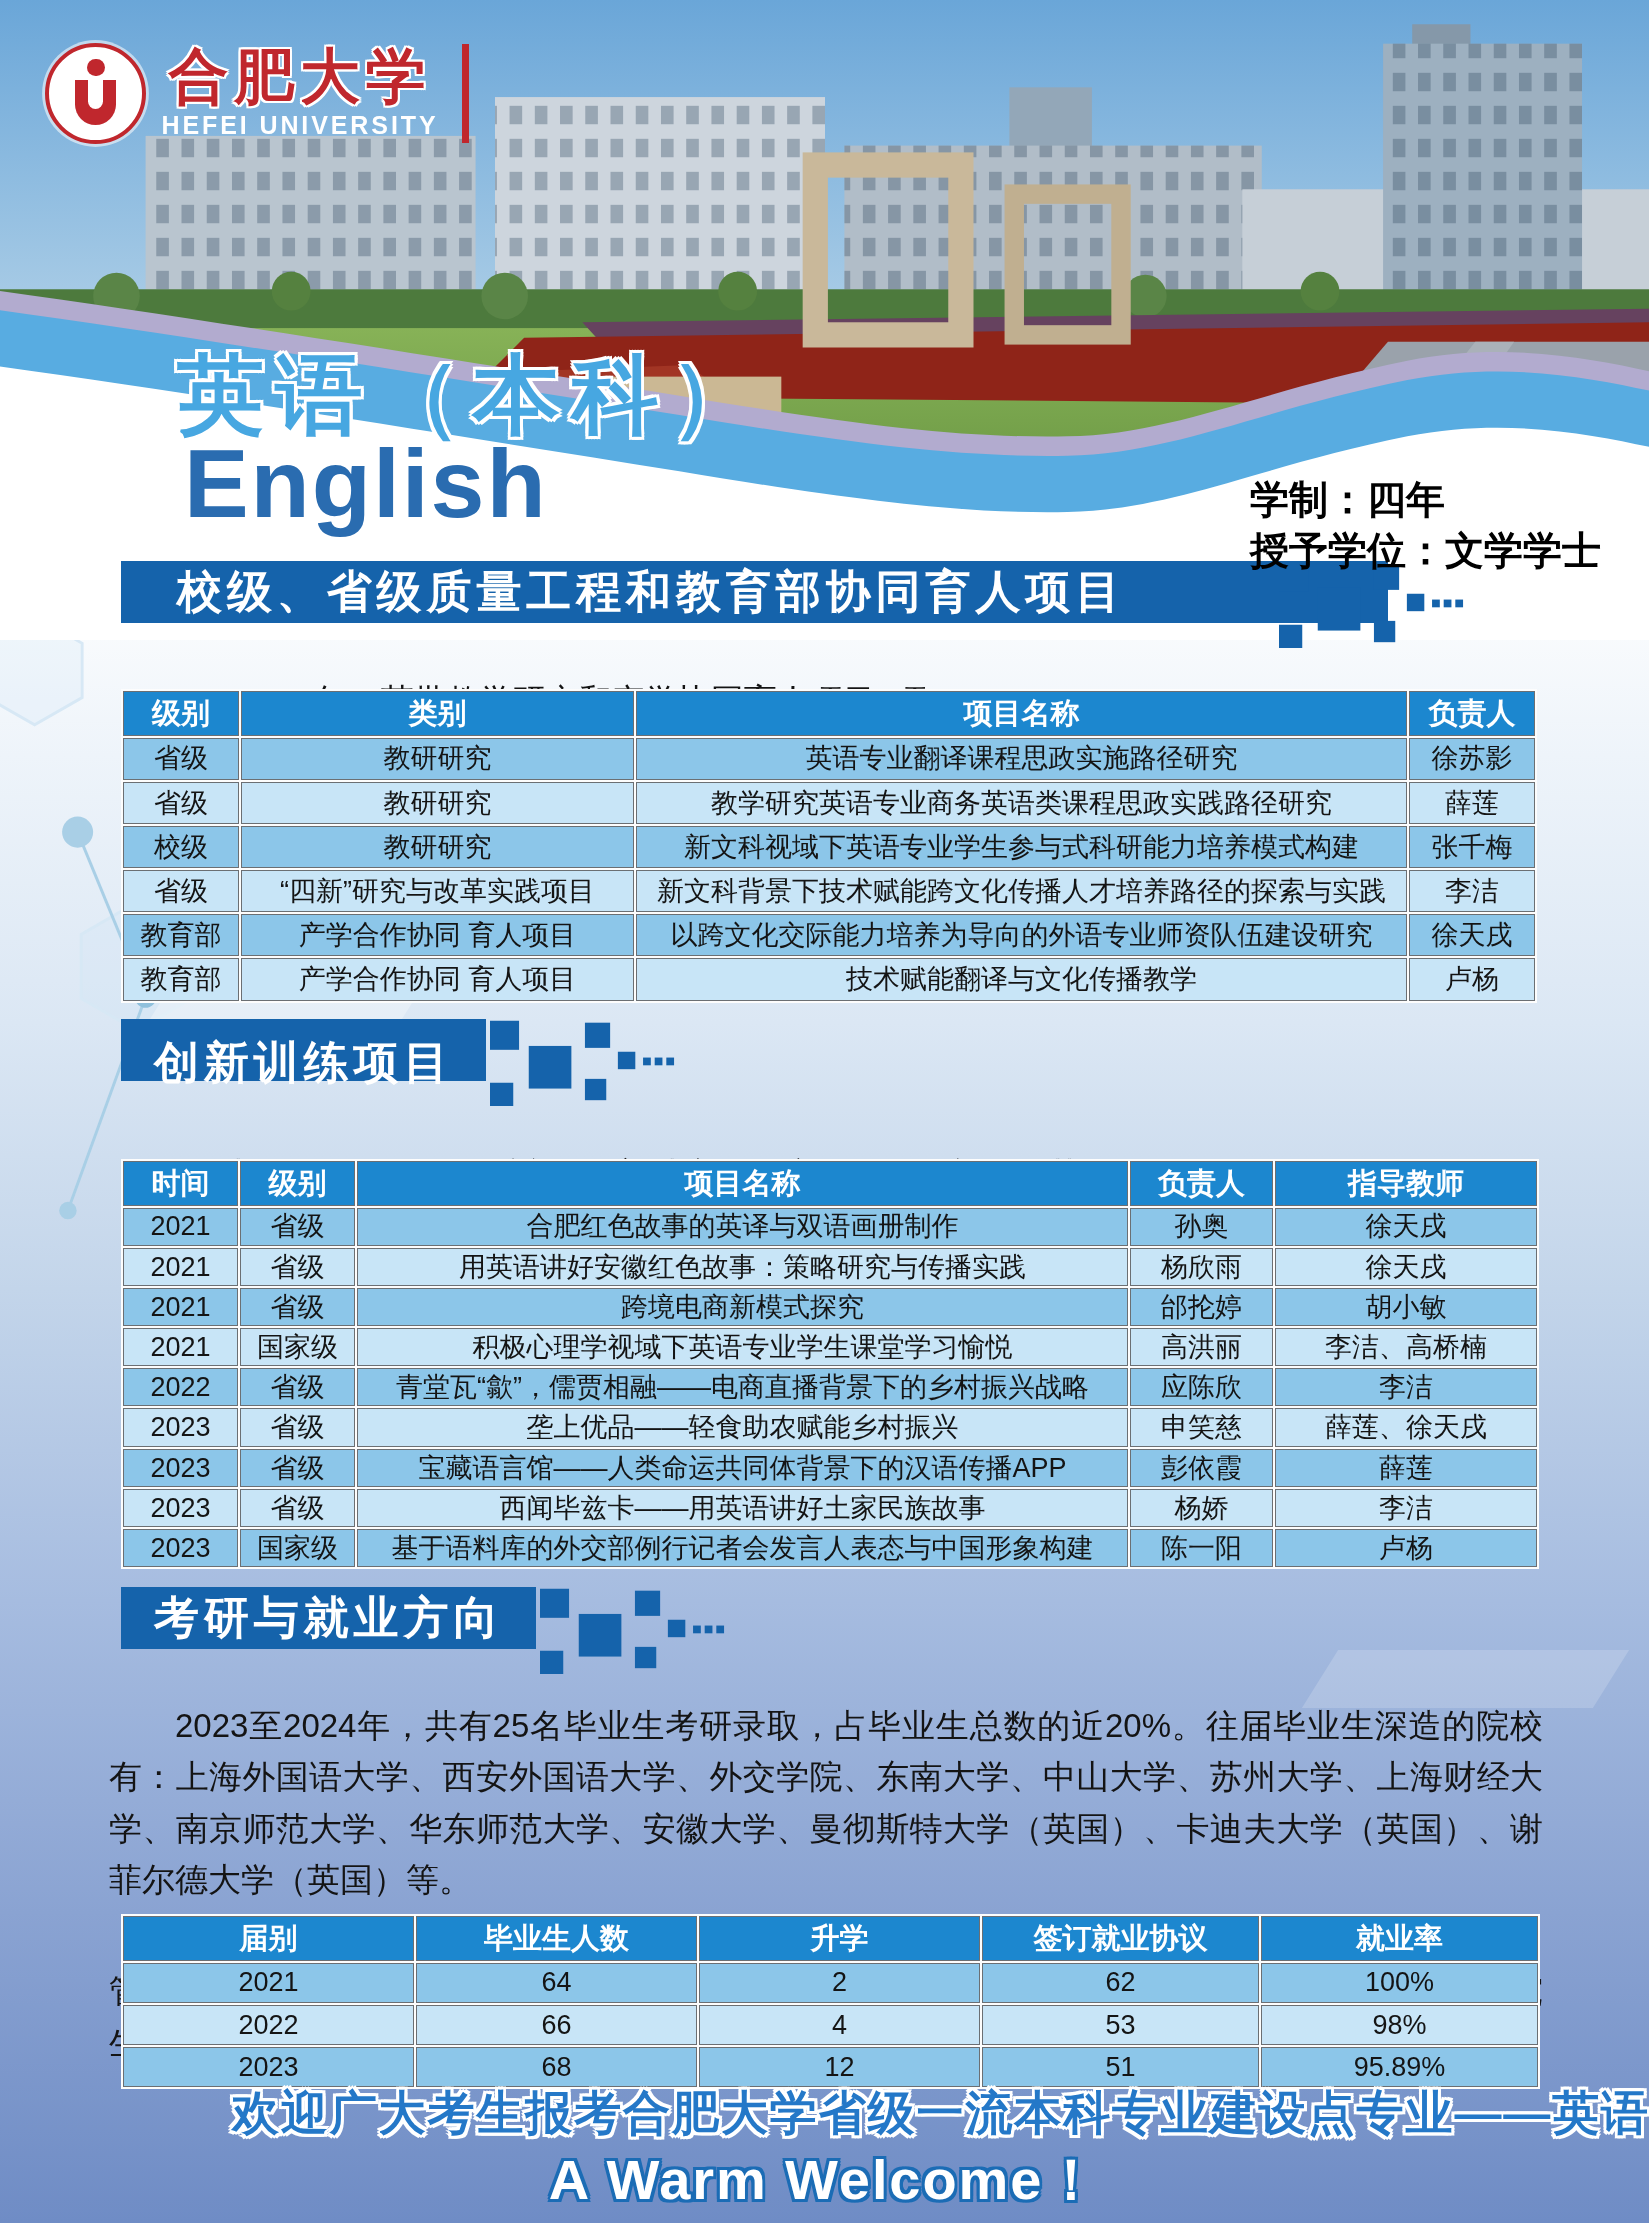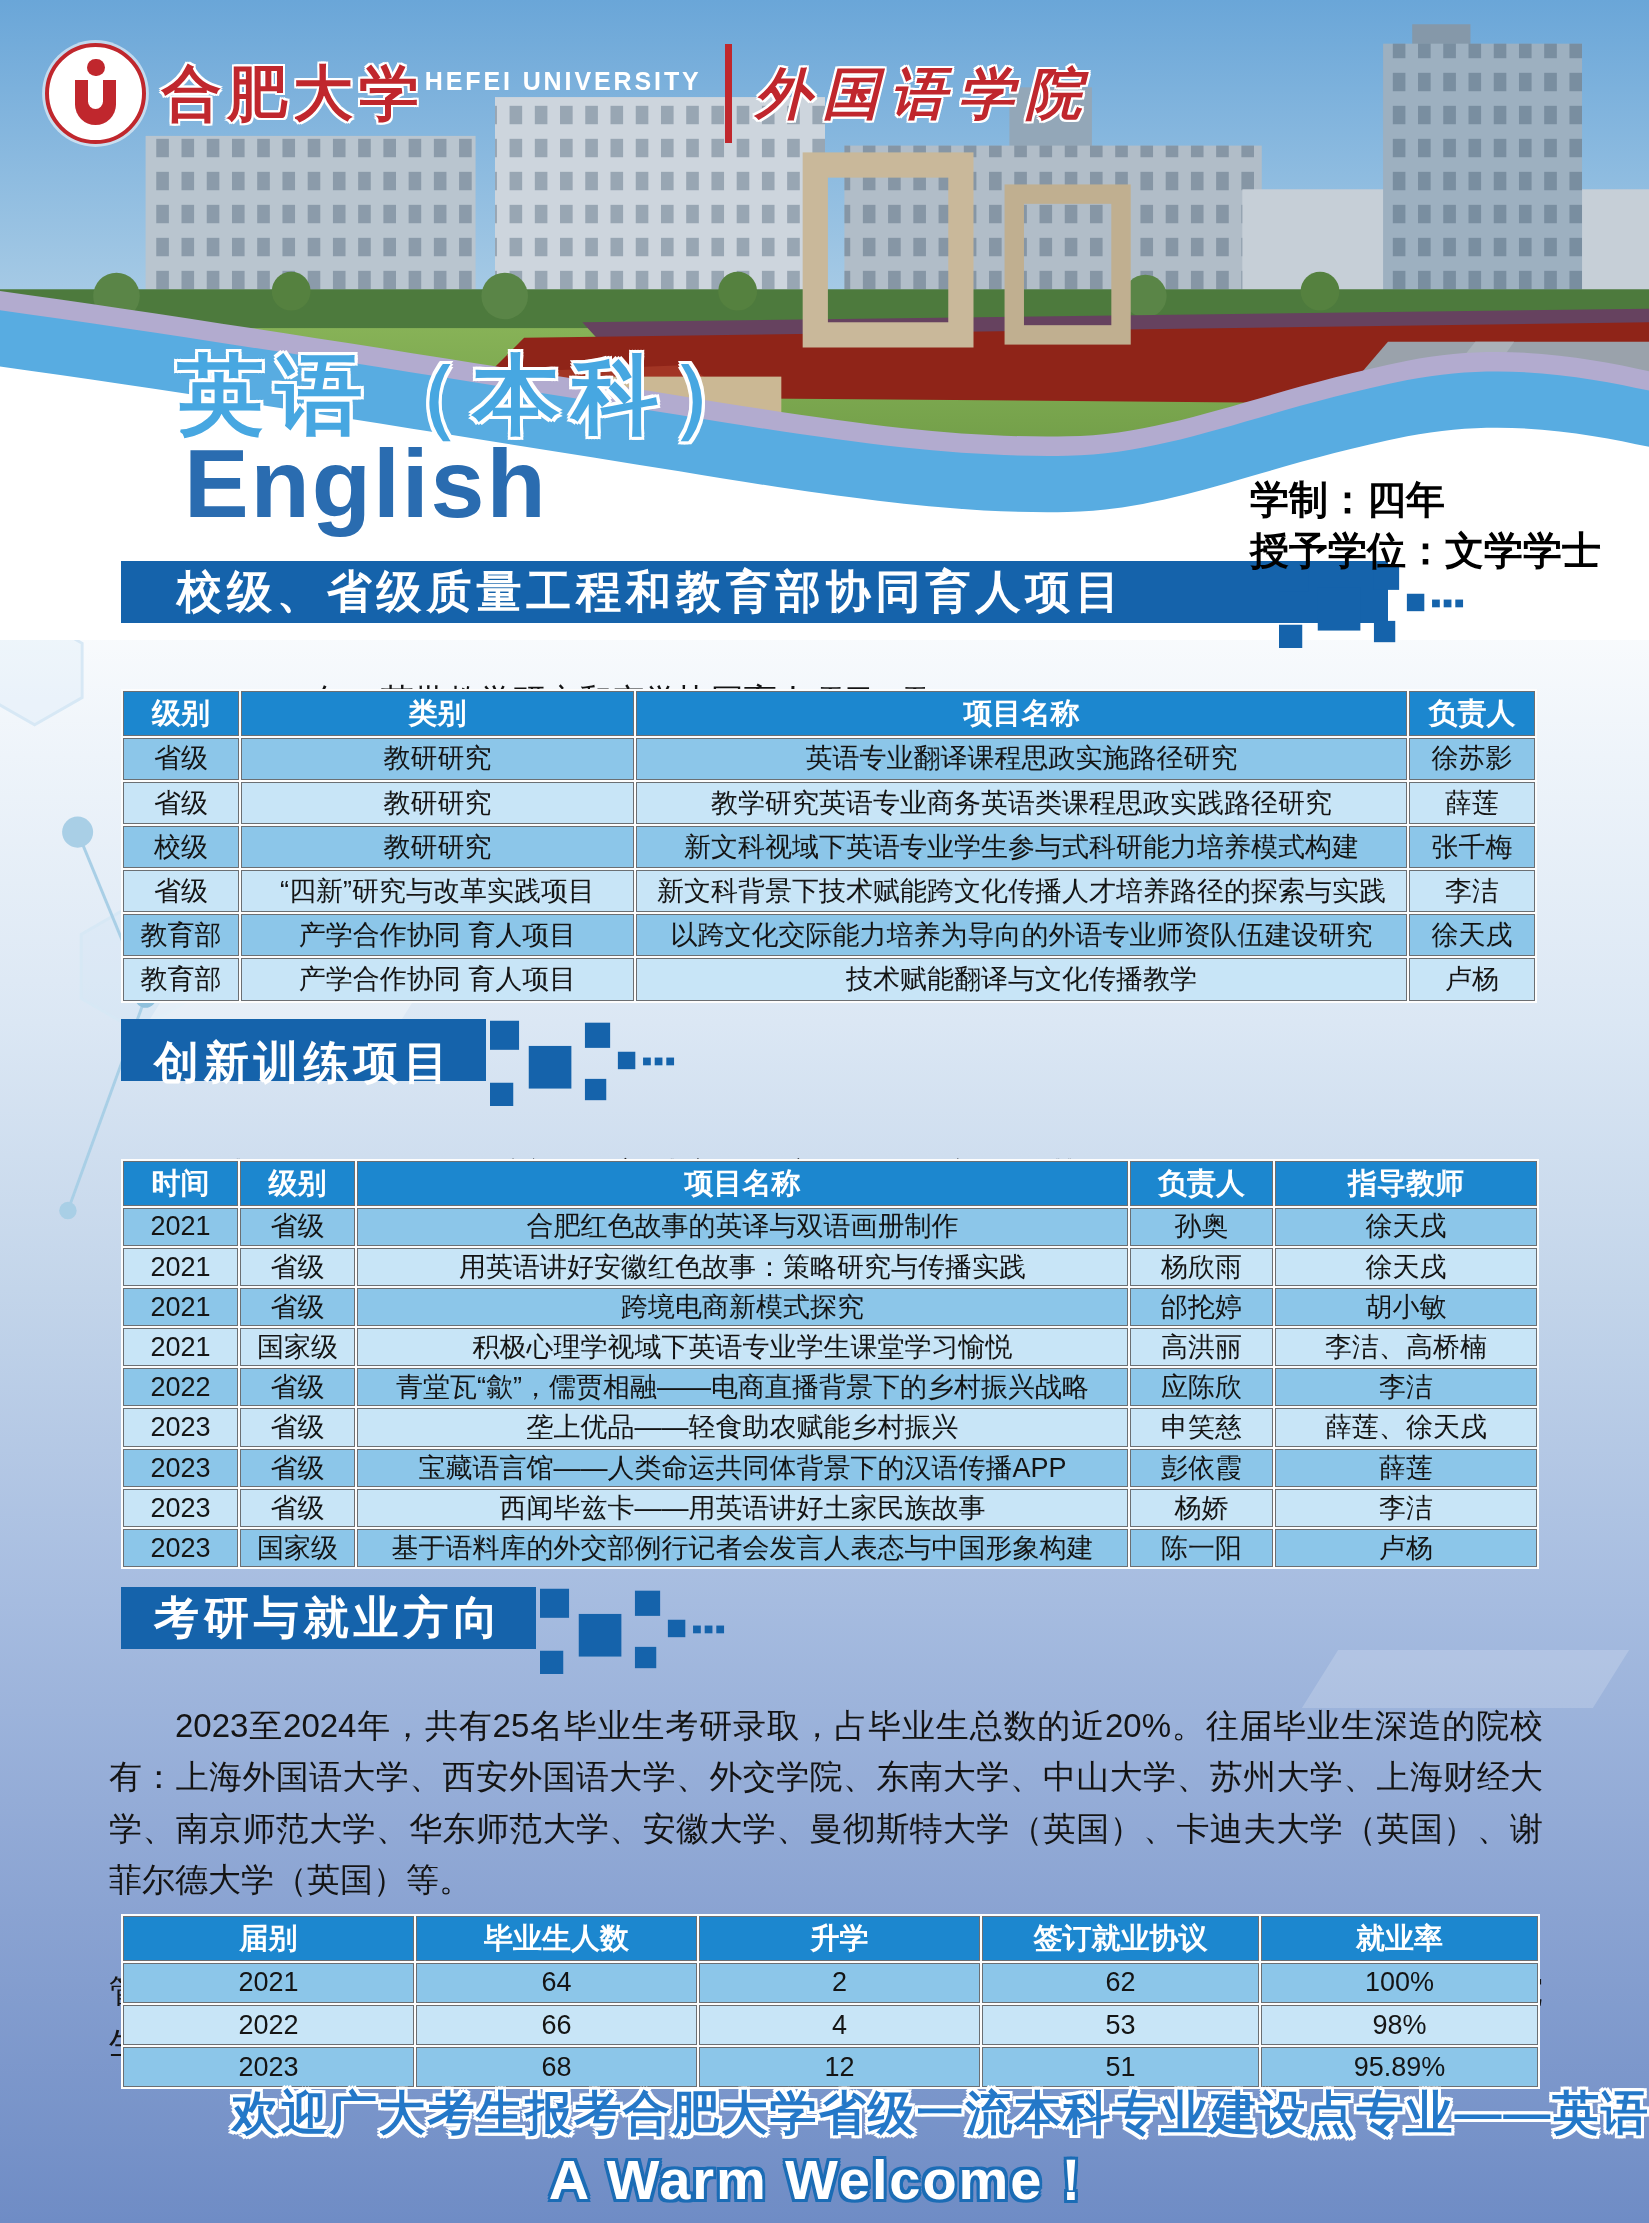--- a/index.html
+++ b/index.html
@@ -14,21 +14,21 @@
   .wave{position:absolute;left:0;top:0;width:1650px;height:640px;z-index:2;pointer-events:none;}
 
   
   .brand{position:absolute;left:45px;top:43px;display:flex;align-items:center;gap:15.5px;z-index:6;}
   .logo{width:93px;height:93px;border-radius:50%;background:#fff;border:4.9px solid #c0272d;
         position:relative;box-shadow:0 0 0 2.9px rgba(255,255,255,.55);}
   .logo-dot{position:absolute;left:38px;top:11.6px;width:17.5px;height:17.5px;border-radius:50%;background:#c0272d;}
   .logo-u{position:absolute;left:26px;top:33px;width:41px;height:45px;background:#c0272d;border-radius:0 0 21.3px 21.3px;}
   .logo-u::after{content:'';position:absolute;left:12.6px;top:0;width:15.5px;height:29px;background:#fff;
         border-radius:0 0 9.7px 9.7px;}
-  .brand-col{display:flex;flex-direction:row;align-items:flex-start;}
+  .brand-col{display:flex;flex-direction:column;align-items:center;}
   .outline-w2{text-shadow:-1.9px -1.9px 0 #fff,1.9px -1.9px 0 #fff,-1.9px 1.9px 0 #fff,1.9px 1.9px 0 #fff,
         -1.9px 0 0 #fff,1.9px 0 0 #fff,0 -1.9px 0 #fff,0 1.9px 0 #fff;}
   .outline-w3{text-shadow:-2.9px -2.9px 0 #fff,2.9px -2.9px 0 #fff,-2.9px 2.9px 0 #fff,2.9px 2.9px 0 #fff,
         -2.9px 0 0 #fff,2.9px 0 0 #fff,0 -2.9px 0 #fff,0 2.9px 0 #fff;}
   .uni-zh{font-family:"Liberation Serif",serif;font-weight:bold;font-size:60px;color:#c0272d;letter-spacing:5.8px;line-height:1;}
   .uni-en{font-size:25px;color:#fff;font-weight:bold;letter-spacing:2.9px;margin-top:3.9px;}
   .brand-divider{width:6.8px;height:99px;background:#c0272d;margin:0 7.8px;}
   .college{font-family:"Liberation Serif",serif;font-weight:bold;font-style:italic;
         font-size:56px;color:#c0272d;letter-spacing:11.6px;line-height:1;}
 
@@ -144,21 +144,20 @@
     <div class="brand">
       <div class="logo">
         <div class="logo-dot"></div>
         <div class="logo-u"></div>
       </div>
       <div class="brand-col">
         <div class="uni-zh outline-w2">合肥大学</div>
         <div class="uni-en">HEFEI UNIVERSITY</div>
       </div>
       <div class="brand-divider"></div>
-      <div class="college outline-w2">外国语学院</div>
     </div>
   </div>
 
   <svg class="wave" viewBox="0 0 1700 660" preserveAspectRatio="none">
     <path d="M0,300 C200,328 450,368 700,408 C880,438 990,452 1100,450 C1210,448 1300,402 1450,372 C1550,352 1640,370 1700,383 L1700,660 L0,660 Z" fill="#b2abcf"></path>
     <path d="M0,320 C200,348 450,388 700,428 C880,458 990,472 1100,470 C1210,468 1300,422 1450,392 C1550,372 1640,390 1700,403 L1700,660 L0,660 Z" fill="#58ace1"></path>
     <path d="M0,378 C200,406 450,446 700,486 C880,516 990,530 1100,528 C1210,526 1300,480 1450,450 C1550,430 1640,448 1700,461 L1700,660 L0,660 Z" fill="#ffffff"></path>
   </svg>
 
   <svg class="deco hexes" width="311" height="757" viewBox="0 0 320 780">

